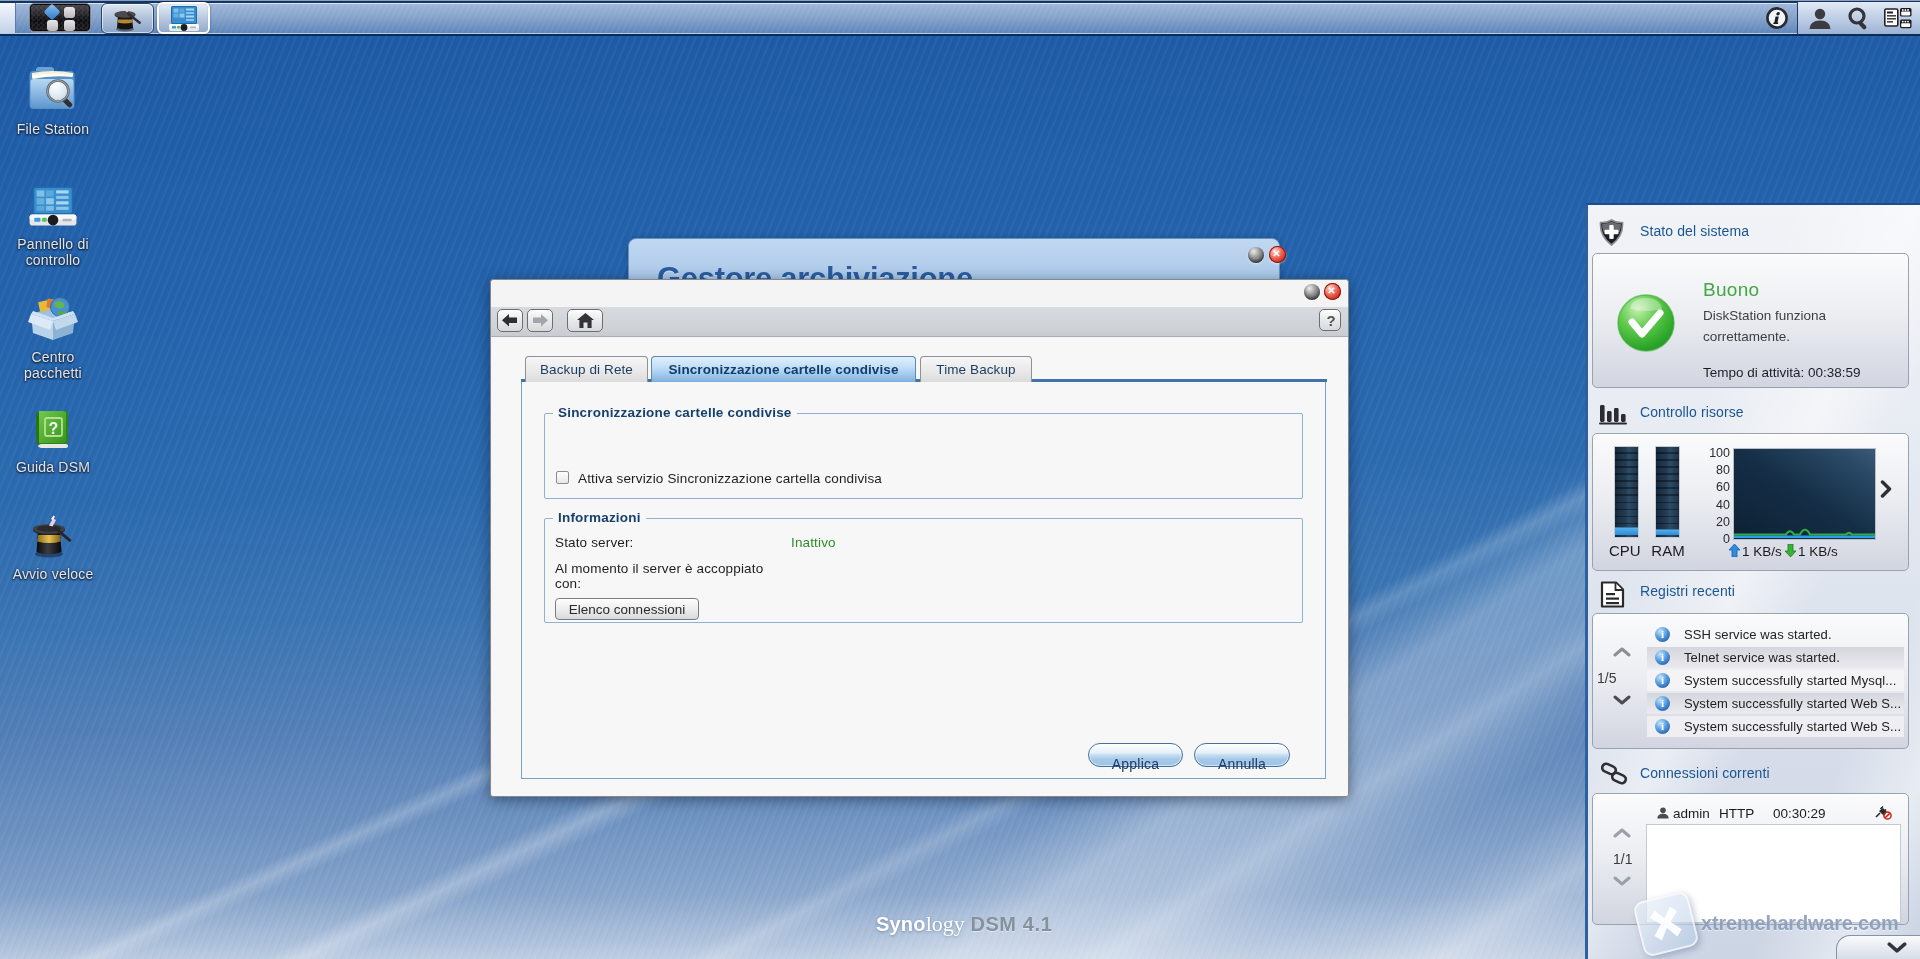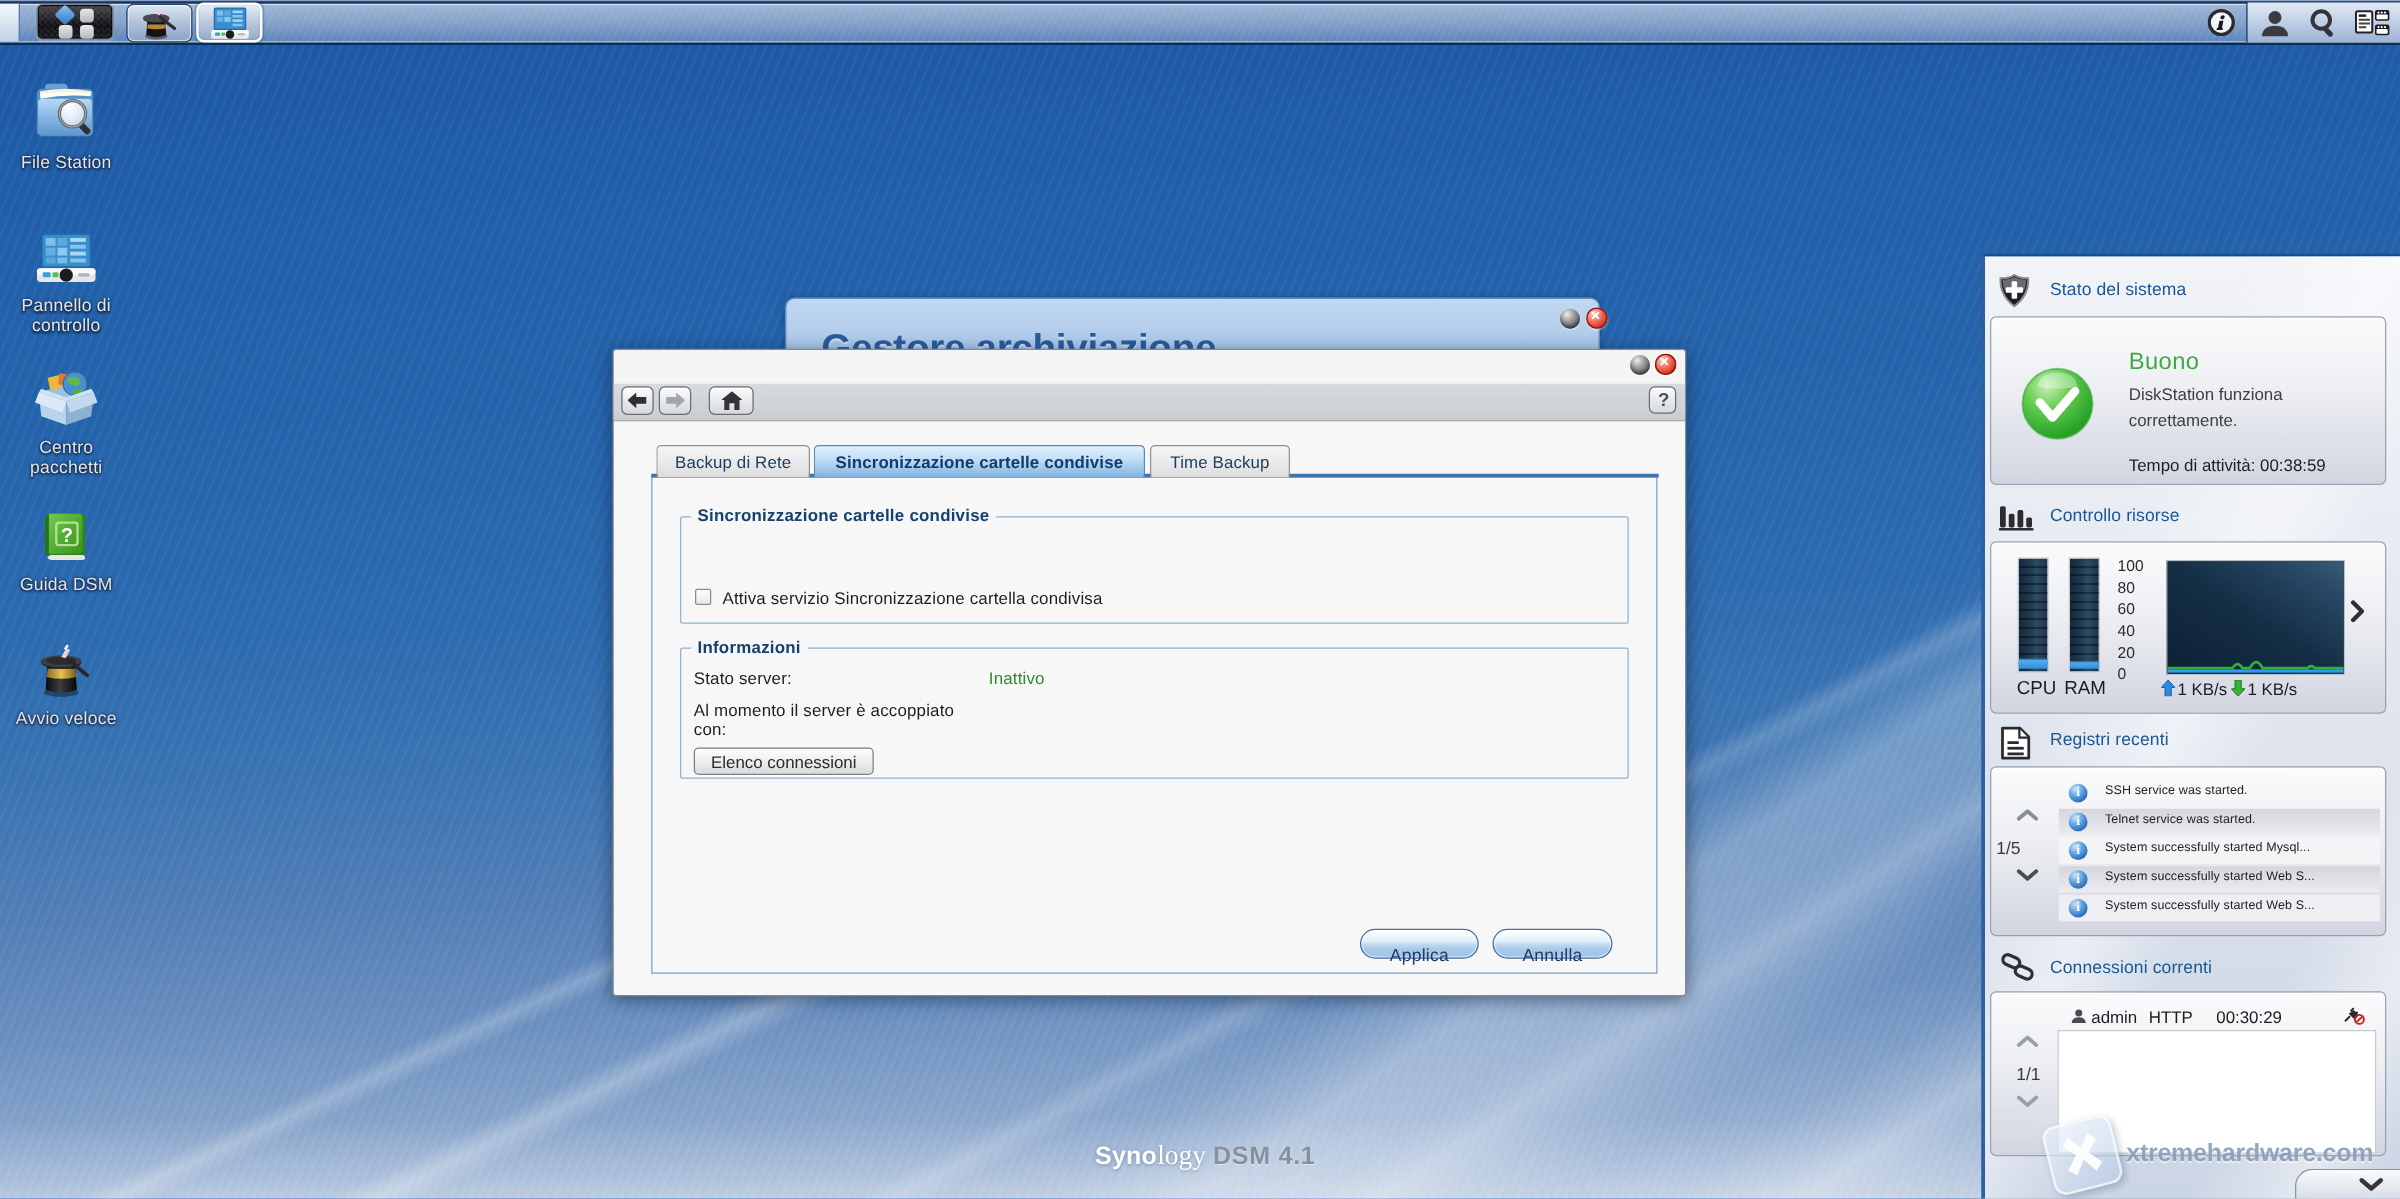--- a/index.html
+++ b/index.html
@@ -82,30 +82,30 @@
  border-left:3px solid #2e5f9e;border-top:2px solid #1c4c8c}
 #sidebar .sheen{position:absolute;left:0;top:0;width:332px;height:754px;
  background:linear-gradient(115deg,transparent 30%,rgba(255,255,255,.5) 48%,transparent 60%,transparent 75%,rgba(255,255,255,.45) 88%,transparent 97%)}
 .shead{position:absolute;font-size:14px;font-weight:normal;color:#1a5693;letter-spacing:.1px}
 .sbox{position:absolute;left:7px;width:317px;border:1px solid #98a2b0;border-radius:5px;
  background:linear-gradient(180deg,#fbfbfc 0%,#eceef2 45%,#d9dce5 85%,#d2d5e0 100%);
  box-shadow:inset 0 1px 0 #fff}
 .chev{stroke:#8a8f96;stroke-width:3;fill:none;stroke-linecap:round;stroke-linejoin:round}
 .pgnum{position:absolute;font-size:14px;color:#3a3a3a}
 
-.lrow{position:absolute;left:54px;width:257px;height:21px;font-size:10px;color:#222}
+.lrow{position:absolute;left:54px;width:257px;height:21px;font-size:13px;color:#222}
 .lrow .t{position:absolute;left:37px;top:3px;white-space:nowrap;letter-spacing:.1px}
 
 .txt{position:absolute;white-space:nowrap}
 .vbar{position:absolute;top:12px;width:25px;height:92px;border:1px solid #c6cbd3;
  background:linear-gradient(90deg,#16293c 0%,#223c54 45%,#2e4c66 60%,#1c3348 100%)}
 .vbar::before{content:"";position:absolute;left:0;top:0;width:23px;height:90px;
  background:repeating-linear-gradient(180deg,transparent 0 5.5px,rgba(0,0,0,.4) 5.5px 7px)}
 .vfill{position:absolute;width:23px;background:linear-gradient(180deg,#5ab4f0,#2e8cd8);box-shadow:inset 0 1px 0 rgba(0,0,0,.3)}
-.ylab{position:absolute;left:101px;width:36px;font-size:12.5px;color:#2a2a2e}
+.ylab{position:absolute;left:101px;width:36px;text-align:right;font-size:12.5px;color:#2a2a2e}
 .iorb{position:absolute;left:8px;top:3px;width:15px;height:15px;border-radius:50%;
  background:radial-gradient(circle at 35% 28%,#c8e4fa 0%,#5fa4e0 40%,#2264b4 80%,#1a54a0 100%)}
 .iorb::after{content:"i";position:absolute;left:0;top:0;width:15px;height:15px;line-height:15px;text-align:center;color:#fff;
  font-size:11px;font-weight:bold;font-family:"Liberation Serif",serif}
 </style>
 </head>
 <body>
 <div id="wall" class="abs">
     <div class="stripes abs"></div>
  <div class="swoosh abs" style="left:-320px;top:400px;width:1600px;height:760px;background:linear-gradient(169deg,transparent 48.6%,rgba(255,255,255,.22) 49.8%,transparent 51.1%);transform:rotate(-14deg)"></div>
@@ -410,21 +410,21 @@
   <rect x="15" y="4" width="4.6" height="14" rx="1.4" fill="#2c2c30"></rect>
   <rect x="22" y="10" width="4.6" height="8" rx="1.4" fill="#2c2c30"></rect>
   <rect x="0" y="18.4" width="28" height="2" rx="1" fill="#2c2c30"></rect>
  </svg>
  <div class="shead" style="left:52px;top:199px">Controllo risorse</div>
  <div class="sbox" style="left:4px;top:228px;height:138px">
   <div class="vbar" style="left:21px"></div>
   <div class="vbar" style="left:62px"></div>
   <div class="vfill" style="left:22px;bottom:35px;height:8px"></div>
   <div class="vfill" style="left:63px;bottom:35px;height:6px"></div>
-  <div style="position:absolute;left:16px;top:108px;width:36px;text-align:right;font-size:15px;color:#1c1c20">CPU</div>
+  <div style="position:absolute;left:16px;top:108px;width:36px;text-align:left;font-size:15px;color:#1c1c20">CPU</div>
   <div style="position:absolute;left:57px;top:108px;width:36px;text-align:center;font-size:15px;color:#1c1c20">RAM</div>
   <div class="ylab" style="top:12px">100</div>
       <div class="ylab" style="top:29px">80</div>
   <div class="ylab" style="top:46px">60</div>
       <div class="ylab" style="top:64px">40</div>
   <div class="ylab" style="top:81px">20</div>
       <div class="ylab" style="top:98px">0</div>
   <div id="graph" style="position:absolute;left:140px;top:14px;width:143px;height:92px;border:1px solid #b9bfc8;background:#0e2236">
    <svg width="141" height="90" viewBox="0 0 141 90" style="position:absolute;left:0;top:0">
     <defs>

